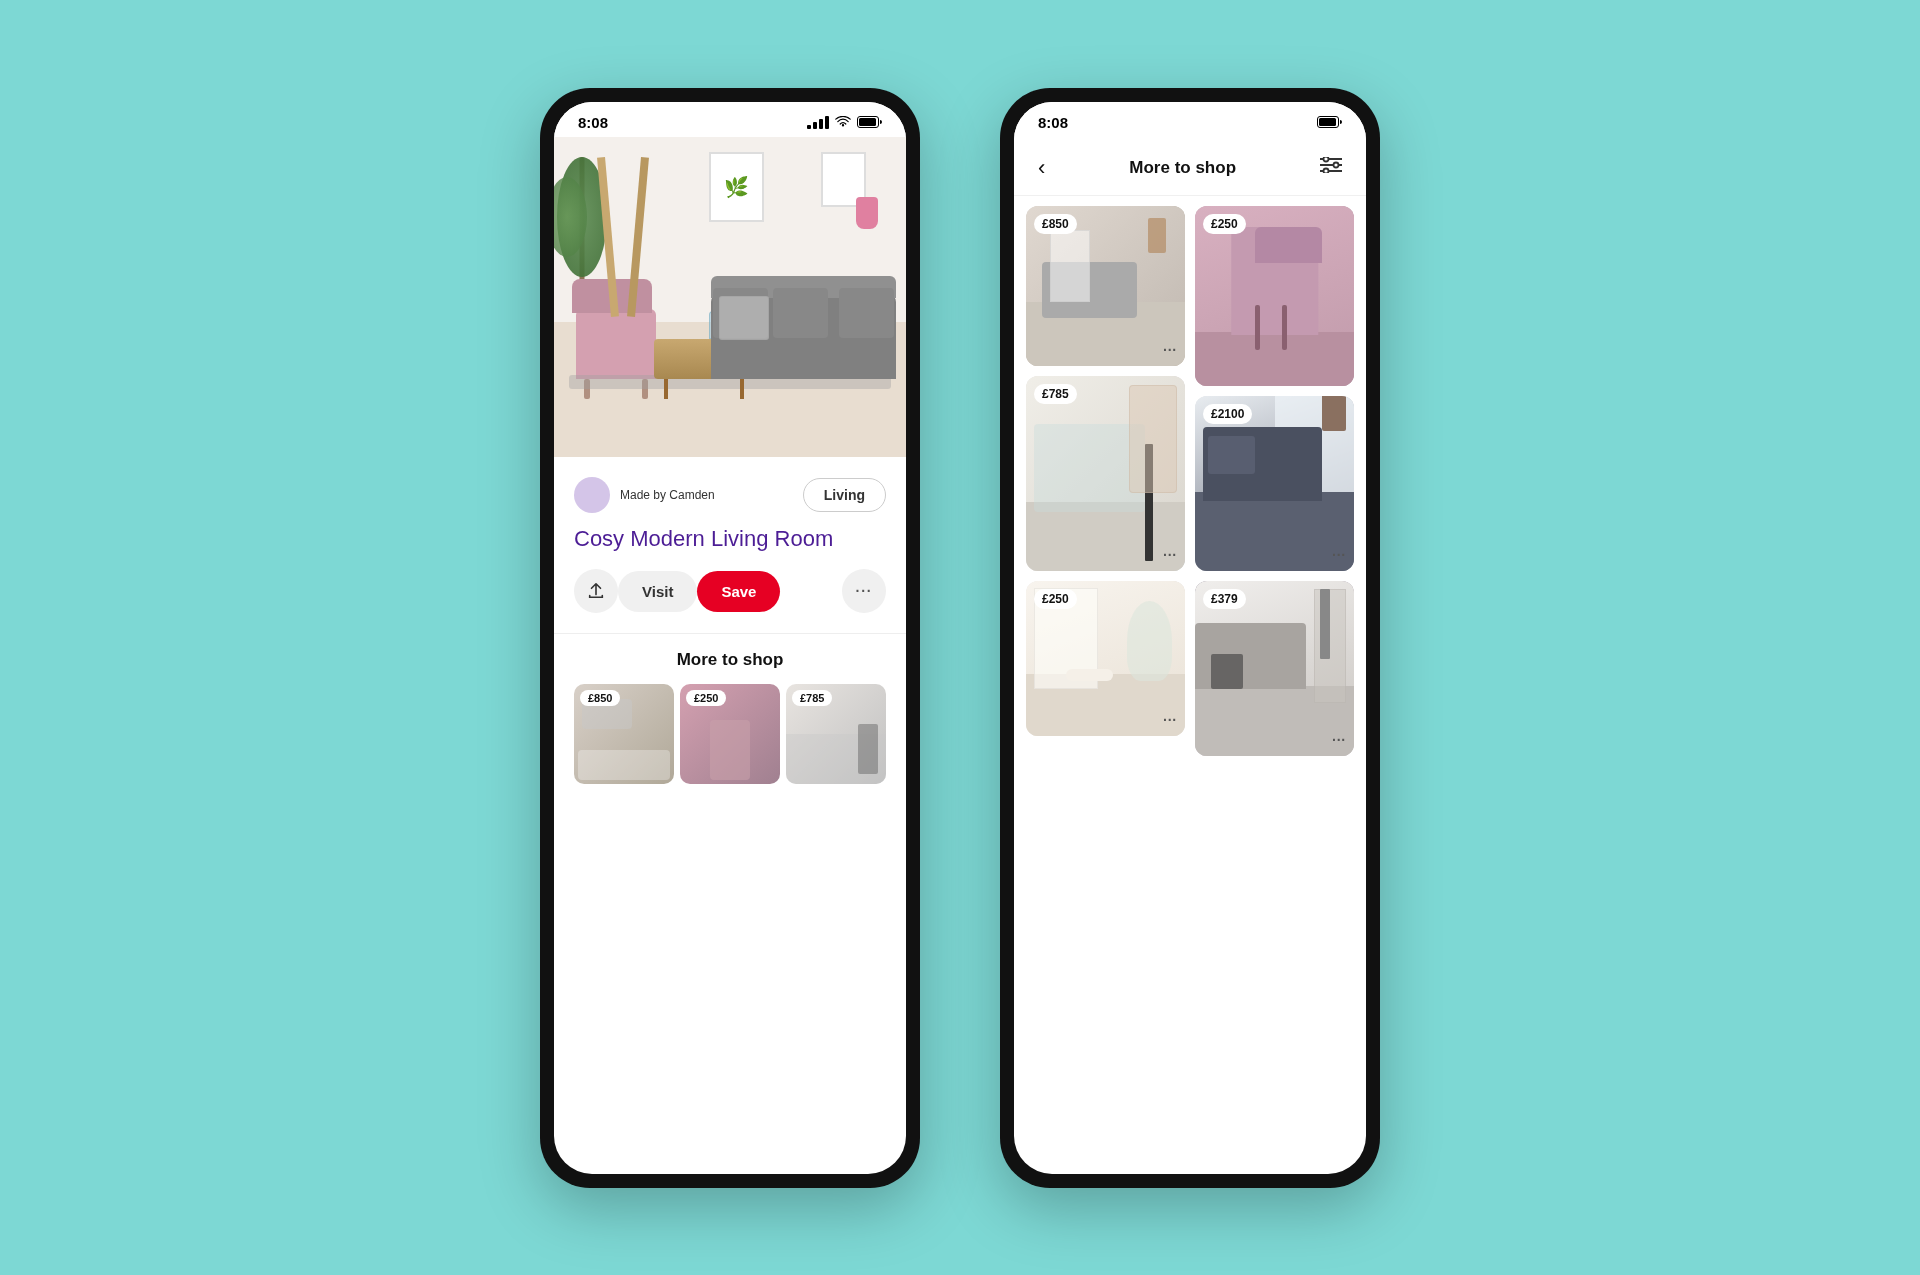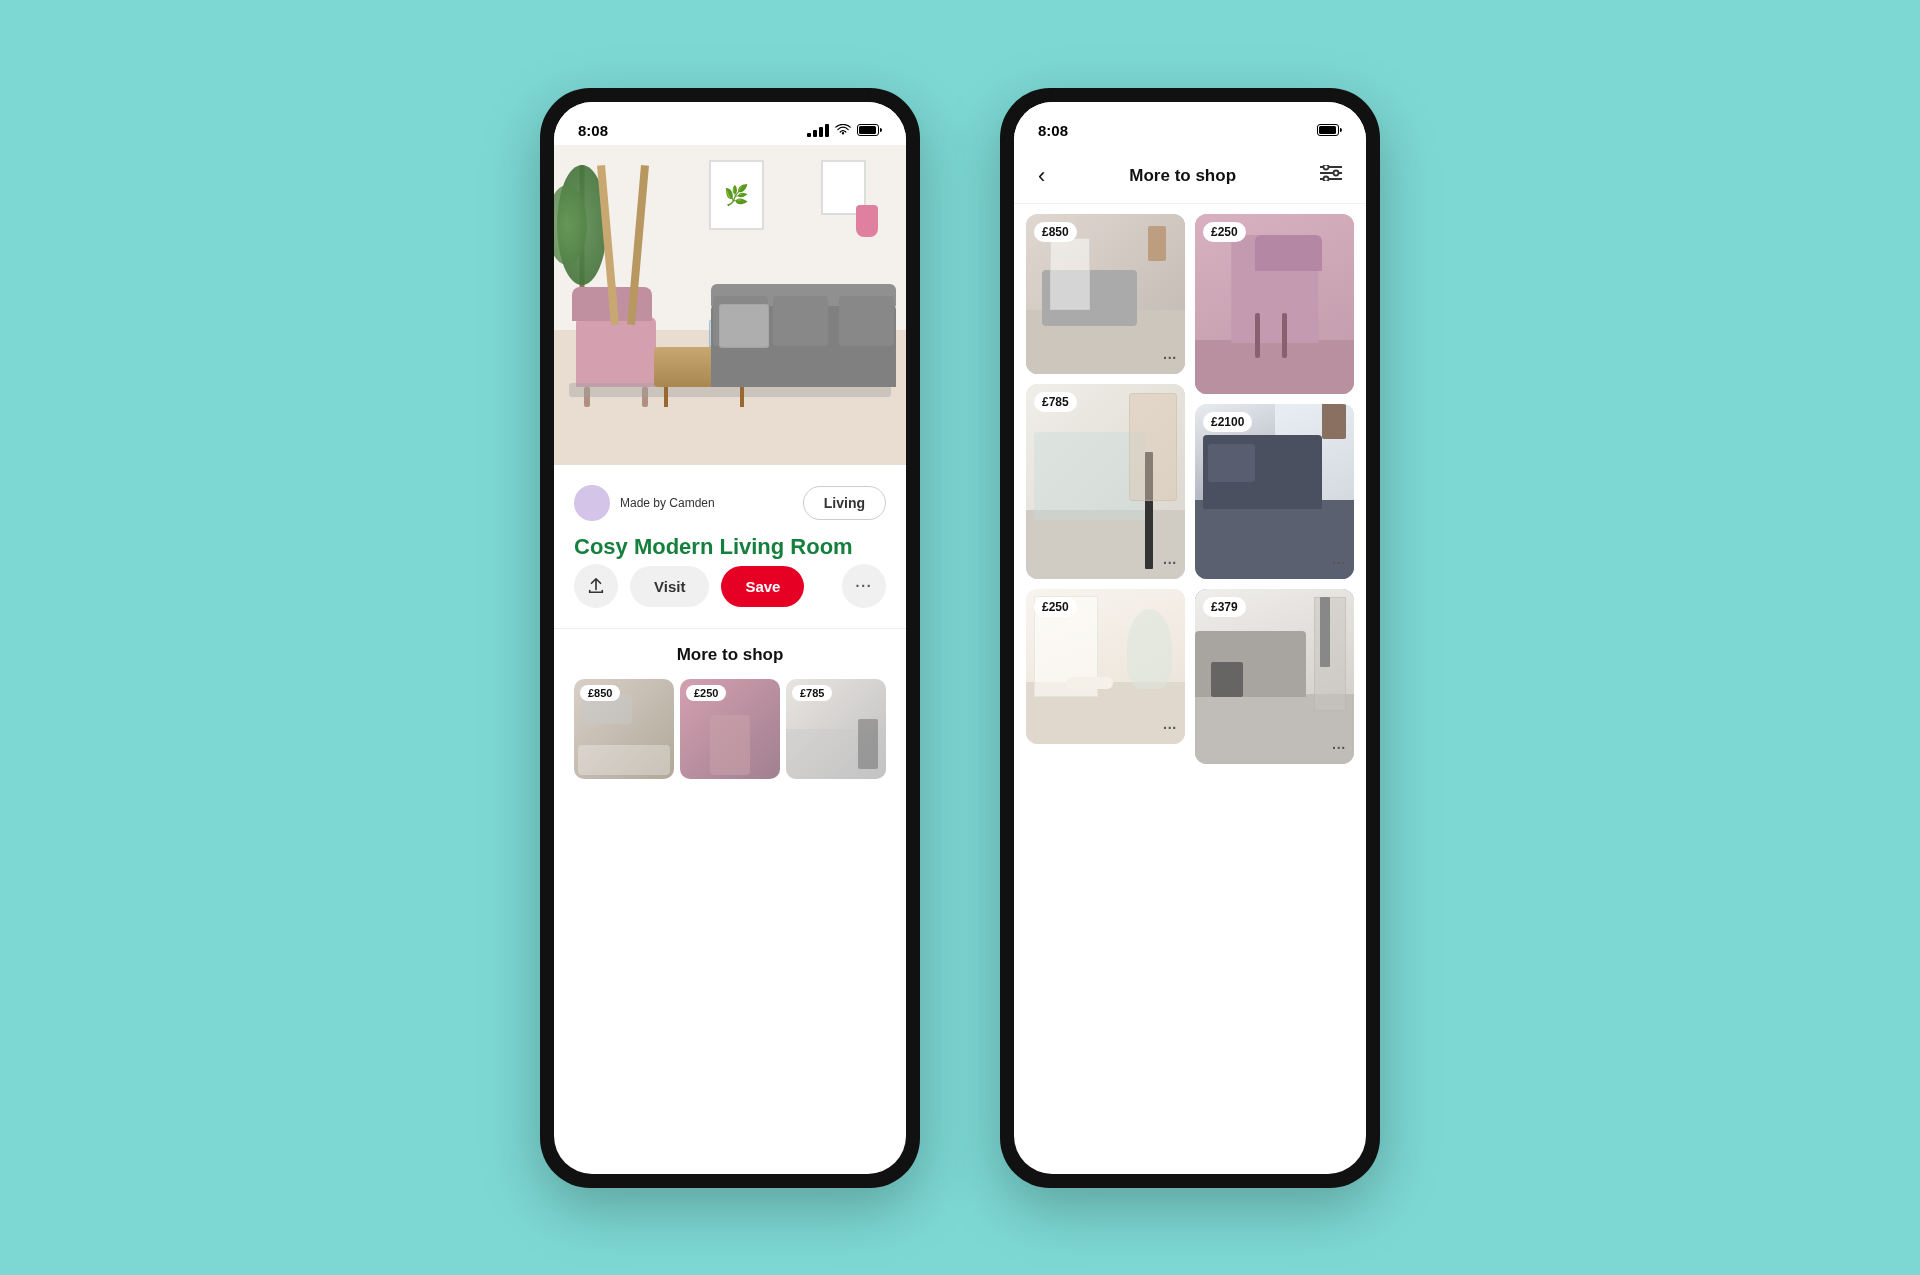--- a/index.html
+++ b/index.html
@@ -32,21 +32,21 @@
       height: 1100px;
       background: #111;
     }
 
     
     .status-bar {
       background: #fff;
       display: flex;
       justify-content: space-between;
       align-items: center;
-      padding: 20px 24px 6px;
+      padding: 12px 24px 6px;
       font-size: 15px;
       font-weight: 600;
     }
     .status-bar-right {
       display: flex;
       gap: 6px;
       align-items: center;
     }
     .signal-bars {
       display: flex;
@@ -124,29 +124,29 @@
       border: 1.5px solid #ccc;
       border-radius: 20px;
       padding: 8px 20px;
       font-size: 14px;
       font-weight: 600;
       color: #333;
       cursor: pointer;
     }
     .pin-title {
       font-size: 22px;
-      font-weight: 700;
-      color: #15803d;
-      margin-bottom: 3px;
+      font-weight: 400;
+      color: #4c1d95;
+      margin-bottom: 16px;
       line-height: 1.3;
     }
     .action-row {
       display: flex;
       align-items: center;
-      gap: 12px;
+      gap: 0;
     }
     .share-btn {
       width: 44px;
       height: 44px;
       border-radius: 50%;
       background: #f0f0f0;
       border: none;
       display: flex;
       align-items: center;
       justify-content: center;

